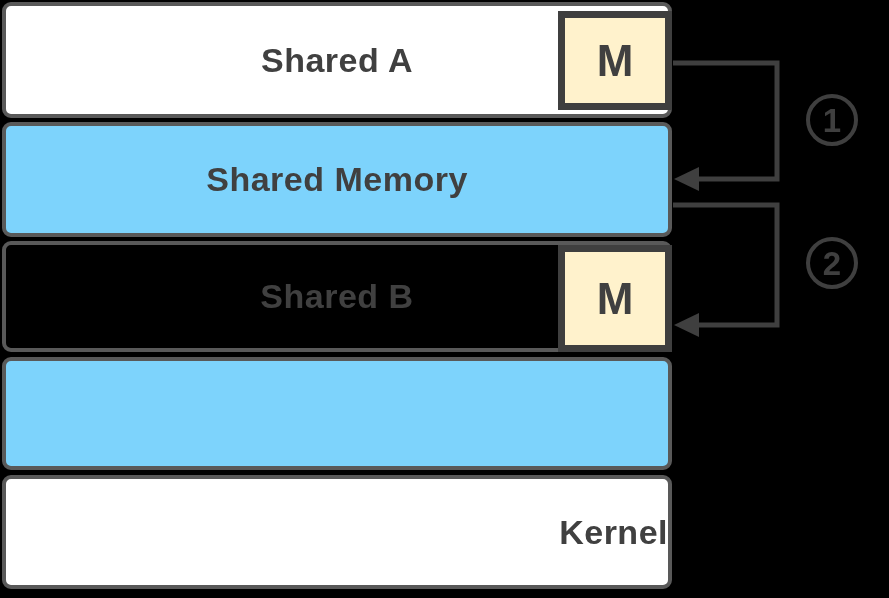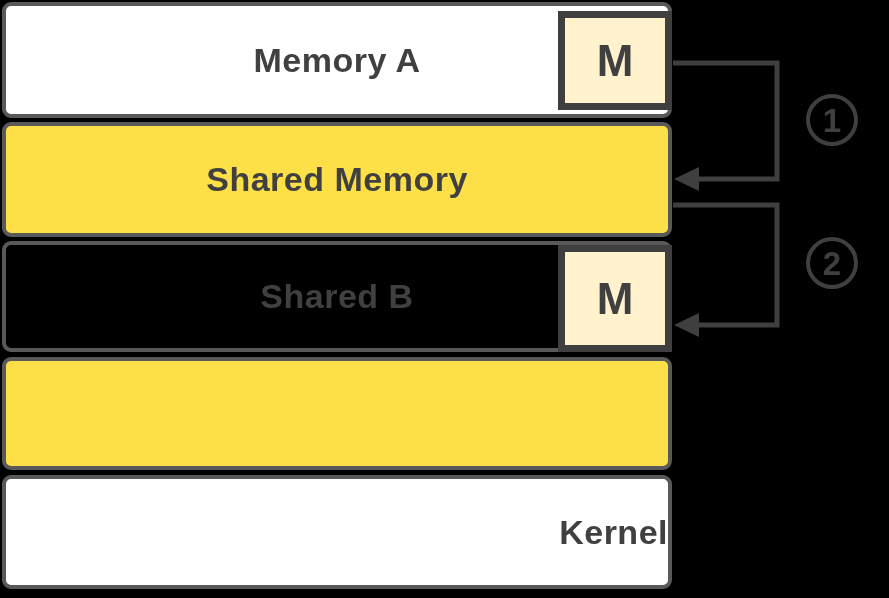--- a/index.html
+++ b/index.html
@@ -26,21 +26,21 @@
     align-items: center;
     justify-content: center;
   }
   .layer .label {
     font-size: 34px;
     font-weight: bold;
     color: #404040;
     letter-spacing: 0.5px;
   }
   .fill-white { background: #FFFFFF; }
-  .fill-gray  { background: #fde047; }
+  .fill-gray  { background: #7dd3fc; }
   .fill-none  { background: transparent; }
 
   .layer-process-a { top: 2px;   height: 116px; }
   .layer-shared    { top: 122px; height: 115px; }
   .layer-process-b { top: 241px; height: 111px; }
   .layer-empty     { top: 357px; height: 113px; }
   .layer-kernel    { top: 475px; height: 114px; justify-content: flex-end; }
 
   .mcell {
     position: absolute;
@@ -92,21 +92,21 @@
   }
   .step-1 { top: 94px;  }
   .step-2 { top: 237px; }
 </style>
 </head>
 <body>
 
 <div class="canvas">
 
   <div class="layer fill-white layer-process-a">
-    <span class="label">Memory A</span>
+    <span class="label">Shared A</span>
   </div>
 
   <div class="layer fill-gray layer-shared">
     <span class="label">Shared Memory</span>
   </div>
 
   <div class="layer fill-none layer-process-b">
     <span class="label">Shared B</span>
   </div>
 

